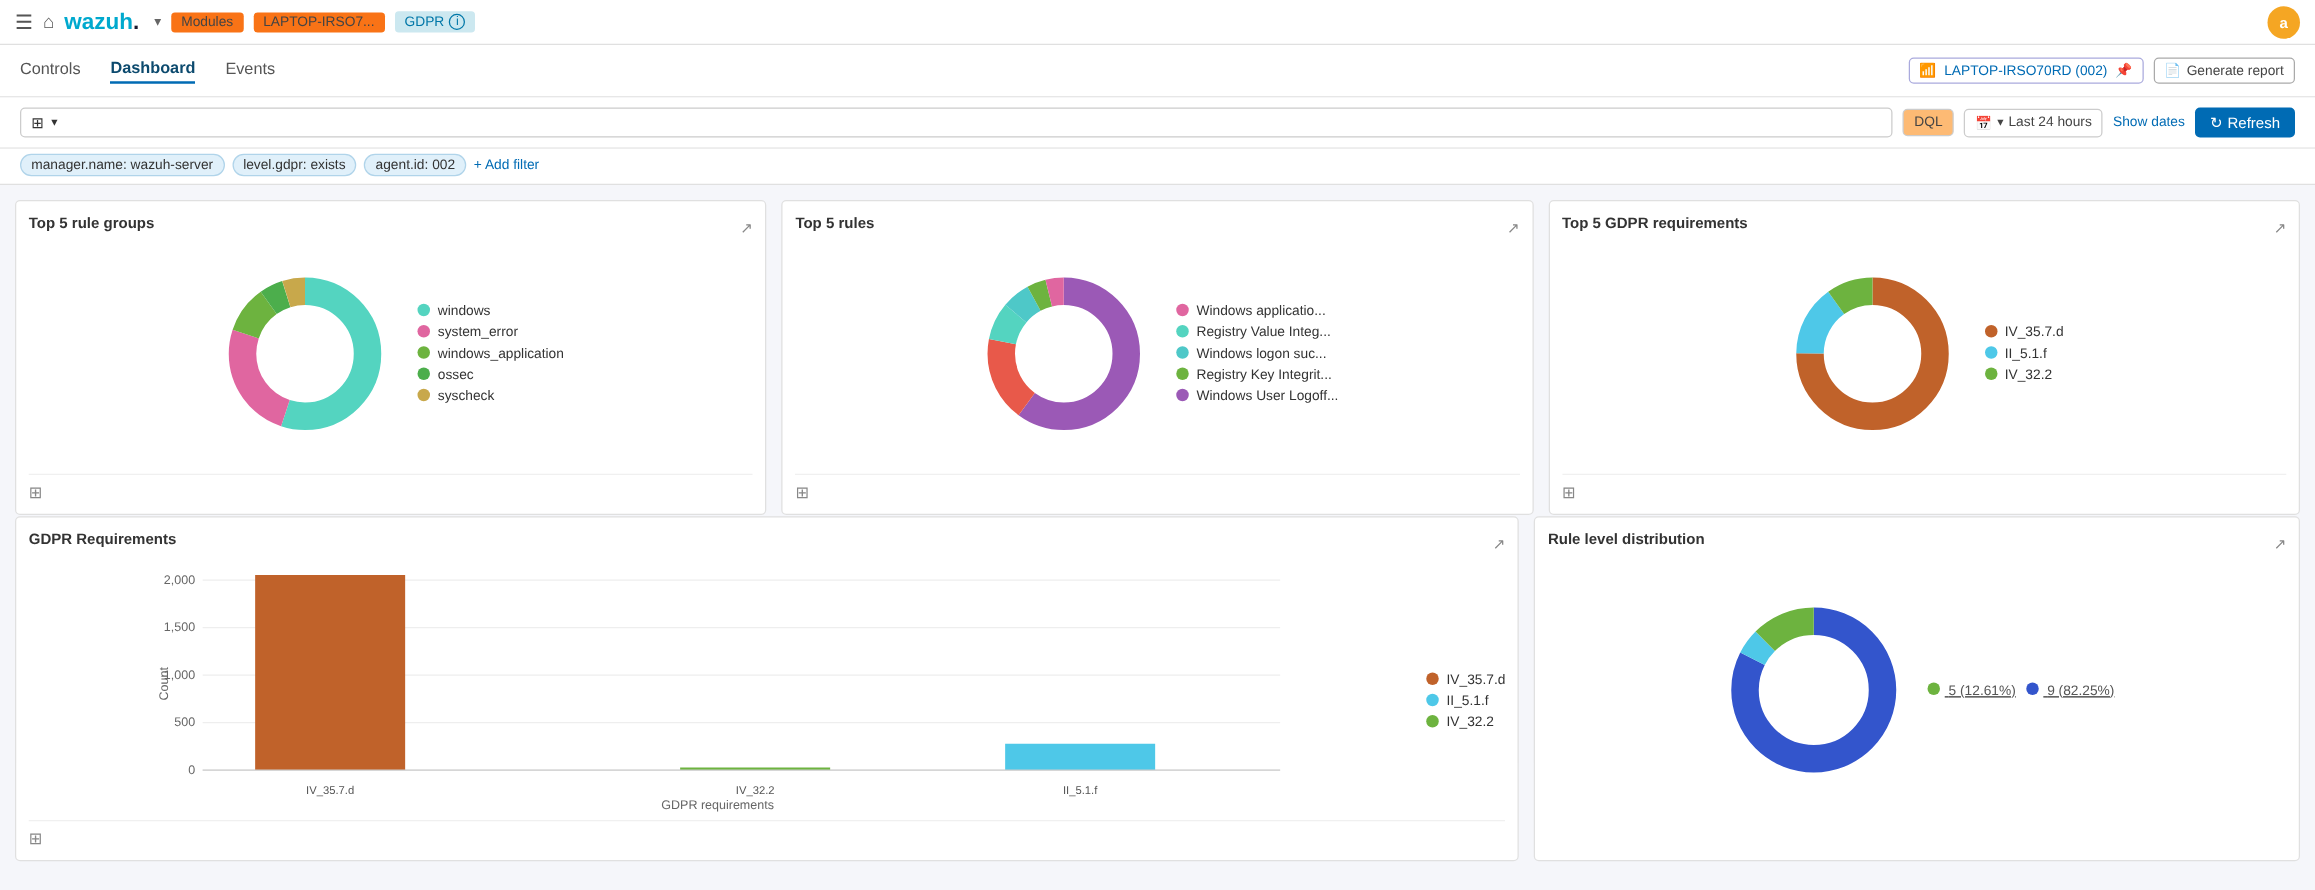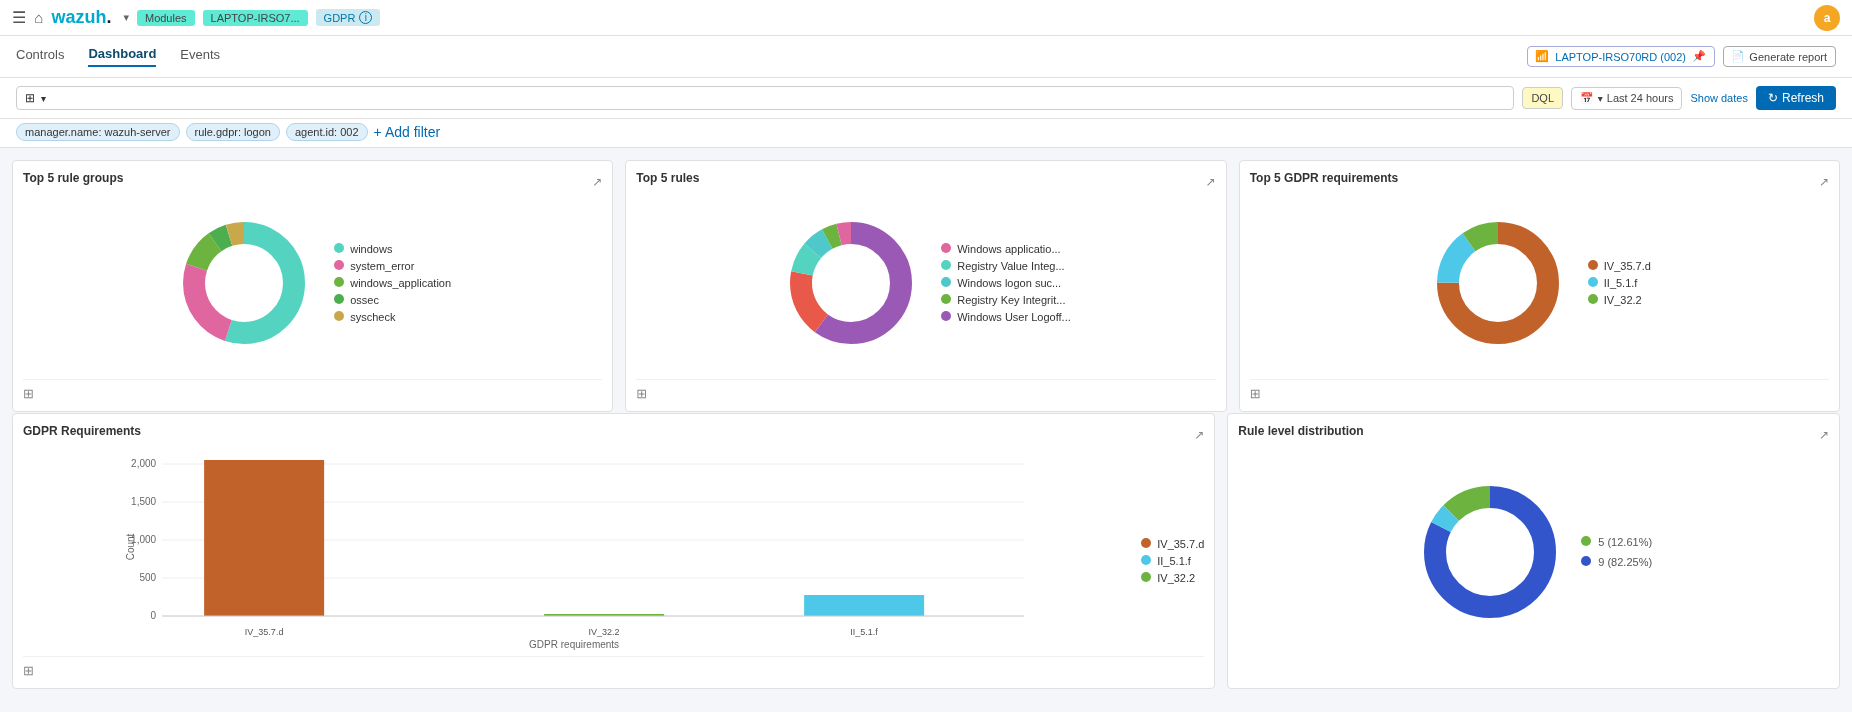--- a/index.html
+++ b/index.html
@@ -10,21 +10,21 @@
       display: flex; align-items: center; height: 36px;
       background: #fff; border-bottom: 1px solid #e0e0e0;
       padding: 0 12px; gap: 8px;
     }
     .hamburger { font-size: 16px; cursor: pointer; color: #555; }
     .home-icon { font-size: 15px; cursor: pointer; color: #555; }
     .wazuh-logo { font-size: 18px; font-weight: 700; color: #1a1a2e; margin-right: 4px; }
     .wazuh-logo span { color: #00a9ce; }
     .nav-chevron { font-size: 11px; color: #666; cursor: pointer; }
     .breadcrumb-item {
-      background: #5eead4; border-radius: 3px;
+      background: #f97316; border-radius: 3px;
       padding: 2px 8px; font-size: 11px; color: #444; cursor: pointer;
     }
     .breadcrumb-item.gdpr { background: #cce8f0; color: #0077a8; display: flex; align-items: center; gap: 4px; }
     .top-bar-right { margin-left: auto; display: flex; align-items: center; gap: 8px; }
     .user-avatar {
       width: 26px; height: 26px; border-radius: 50%;
       background: #f5a623; display: flex; align-items: center; justify-content: center;
       font-weight: bold; color: #fff; font-size: 12px;
     }
 
@@ -58,21 +58,21 @@
       border-bottom: 1px solid #e0e0e0;
     }
     .search-input-wrap {
       display: flex; align-items: center; gap: 6px;
       border: 1px solid #ccc; border-radius: 4px;
       padding: 4px 8px; flex: 1; background: #fff;
     }
     .search-input { border: none; outline: none; font-size: 12px; width: 100%; }
     .dql-btn {
       border: 1px solid #ccc; border-radius: 4px;
-      padding: 4px 8px; font-size: 11px; color: #444; cursor: pointer; background: #fef9c3;
+      padding: 4px 8px; font-size: 11px; color: #444; cursor: pointer; background: #fdba74;
     }
     .date-filter {
       display: flex; align-items: center; gap: 4px;
       border: 1px solid #ccc; border-radius: 4px;
       padding: 4px 8px; font-size: 11px; color: #444; cursor: pointer; background: #fff;
     }
     .show-dates-btn {
       font-size: 11px; color: #006bb4; cursor: pointer; background: none; border: none;
     }
     .refresh-btn {
@@ -84,21 +84,21 @@
     
     .filters-bar {
       background: #fff; padding: 4px 16px 6px;
       display: flex; align-items: center; gap: 6px;
       border-bottom: 1px solid #e0e0e0; flex-wrap: wrap;
     }
     .filter-tag {
       background: #e0f0fa; border: 1px solid #b0d4ea;
       border-radius: 12px; padding: 2px 8px; font-size: 11px; color: #333;
     }
-    .add-filter { font-size: 14px; color: #006bb4; cursor: pointer; }
+    .add-filter { font-size: 11px; color: #006bb4; cursor: pointer; }
 
     
     .main-content { padding: 12px; display: flex; flex-direction: column; gap: 1px; }
 
     
     .card {
       background: #fff; border: 1px solid #e0e0e0;
       border-radius: 4px; padding: 10px;
     }
     .card-title { font-size: 12px; font-weight: 600; color: #333; margin-bottom: 8px; }
@@ -176,21 +176,21 @@
   </div>
   <button class="show-dates-btn">Show dates</button>
   <button class="refresh-btn">
     <span>↻</span>
     <span>Refresh</span>
   </button>
 </div>
 
 <div class="filters-bar">
   <span class="filter-tag">manager.name: wazuh-server</span>
-  <span class="filter-tag">rule.gdpr: logon</span>
+  <span class="filter-tag">level.gdpr: exists</span>
   <span class="filter-tag">agent.id: 002</span>
   <span class="add-filter">+ Add filter</span>
 </div>
 
 <div class="main-content">
 
   <div class="top-row">
 
     <div class="card top-card">
       <div style="display:flex;justify-content:space-between;align-items:center;">
@@ -390,21 +390,21 @@
         <div style="position:relative;width:150px;height:150px;">
           <svg viewBox="0 0 150 150" width="150" height="150">
 
             <circle cx="75" cy="75" r="55" fill="none" stroke="#3355cc" stroke-width="22" stroke-dasharray="284.7 345.4" stroke-dashoffset="0" transform="rotate(-90 75 75)"></circle>
 
             <circle cx="75" cy="75" r="55" fill="none" stroke="#4ec8e8" stroke-width="22" stroke-dasharray="17.3 345.4" stroke-dashoffset="-284.7" transform="rotate(-90 75 75)"></circle>
 
             <circle cx="75" cy="75" r="55" fill="none" stroke="#6db33f" stroke-width="22" stroke-dasharray="43.6 345.4" stroke-dashoffset="-302" transform="rotate(-90 75 75)"></circle>
           </svg>
         </div>
-        <div style="display:flex;flex-direction:column;gap:8px;margin-left:16px;">
+        <div style="display:flex;flex-direction:row;gap:8px;margin-left:16px;text-decoration:underline;">
           <div style="font-size:11px;color:#555;">
             <span class="legend-dot" style="background:#6db33f;display:inline-block;width:10px;height:10px;border-radius:50;margin-right:4px;"></span>
             <span>5 (12.61%)</span>
           </div>
           <div style="font-size:11px;color:#555;">
             <span class="legend-dot" style="background:#3355cc;display:inline-block;width:10px;height:10px;border-radius:50%;margin-right:4px;"></span>
             <span>9 (82.25%)</span>
           </div>
         </div>
       </div>

